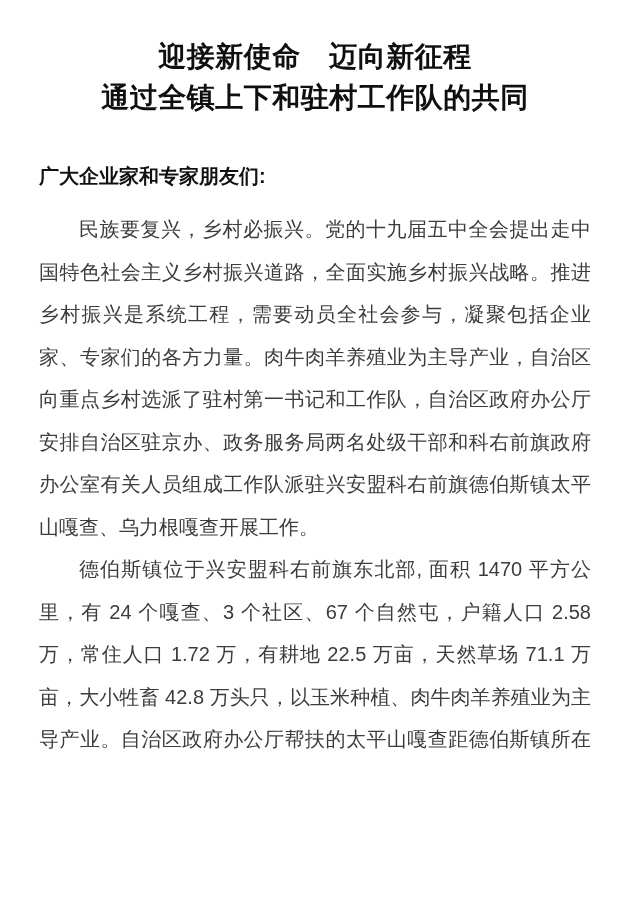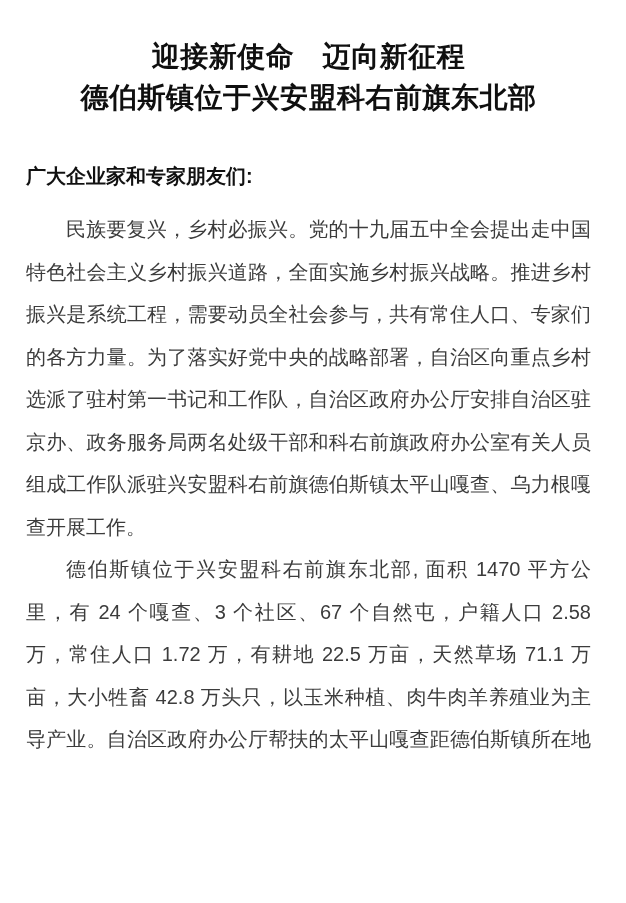--- a/index.html
+++ b/index.html
@@ -6,21 +6,21 @@
     margin: 0;
     padding: 0;
     background: #ffffff;
   }
   .page {
     position: relative;
     width: 626px;
     height: 767px;
     box-sizing: border-box;
     background: #ffffff;
-    padding: 36px 35px 0 26px;
+    padding: 36px 35px 0 39px;
     overflow: hidden;
     font-family: "Liberation Sans", "DejaVu Sans", sans-serif;
   }
   .title-block {
     text-align: center;
   }
   .title-line {
     font-size: 28px;
     line-height: 41px;
     font-weight: 700;
@@ -48,22 +48,22 @@
     text-indent: 2em;
     word-break: break-all;
   }
 </style>
 </head>
 <body>
 
 <div class="page">
   <div class="title-block">
     <div class="title-line">迎接新使命　迈向新征程</div>
-    <div class="title-line">德伯斯镇位于兴安盟科右前旗东北部</div>
+    <div class="title-line">通过全镇上下和驻村工作队的共同</div>
   </div>
 
   <div class="salutation">广大企业家和专家朋友们:</div>
 
   <div class="body-text">
-    <p>民族要复兴，乡村必振兴。党的十九届五中全会提出走中国特色社会主义乡村振兴道路，全面实施乡村振兴战略。推进乡村振兴是系统工程，需要动员全社会参与，共有常住人口、专家们的各方力量。为了落实好党中央的战略部署，自治区向重点乡村选派了驻村第一书记和工作队，自治区政府办公厅安排自治区驻京办、政务服务局两名处级干部和科右前旗政府办公室有关人员组成工作队派驻兴安盟科右前旗德伯斯镇太平山嘎查、乌力根嘎查开展工作。</p>
+    <p>民族要复兴，乡村必振兴。党的十九届五中全会提出走中国特色社会主义乡村振兴道路，全面实施乡村振兴战略。推进乡村振兴是系统工程，需要动员全社会参与，凝聚包括企业家、专家们的各方力量。肉牛肉羊养殖业为主导产业，自治区向重点乡村选派了驻村第一书记和工作队，自治区政府办公厅安排自治区驻京办、政务服务局两名处级干部和科右前旗政府办公室有关人员组成工作队派驻兴安盟科右前旗德伯斯镇太平山嘎查、乌力根嘎查开展工作。</p>
     <p>德伯斯镇位于兴安盟科右前旗东北部, 面积 1470 平方公里，有 24 个嘎查、3 个社区、67 个自然屯，户籍人口 2.58 万，常住人口 1.72 万，有耕地 22.5 万亩，天然草场 71.1 万亩，大小牲畜 42.8 万头只，以玉米种植、肉牛肉羊养殖业为主导产业。自治区政府办公厅帮扶的太平山嘎查距德伯斯镇所在地 40 公里处，总面积 182 平方公里，辖 7 个自然屯，共有常住人口 561 户 1700 人；乌力根嘎查离镇所在地近 5 公里，总面积 18.3 平方公里，辖 2 个自然屯，共有常住人口 179 户 621 人。近年来，通过全镇上下和驻村工作队的共同</p>
   </div>
 </div>
 
 </body></html>

